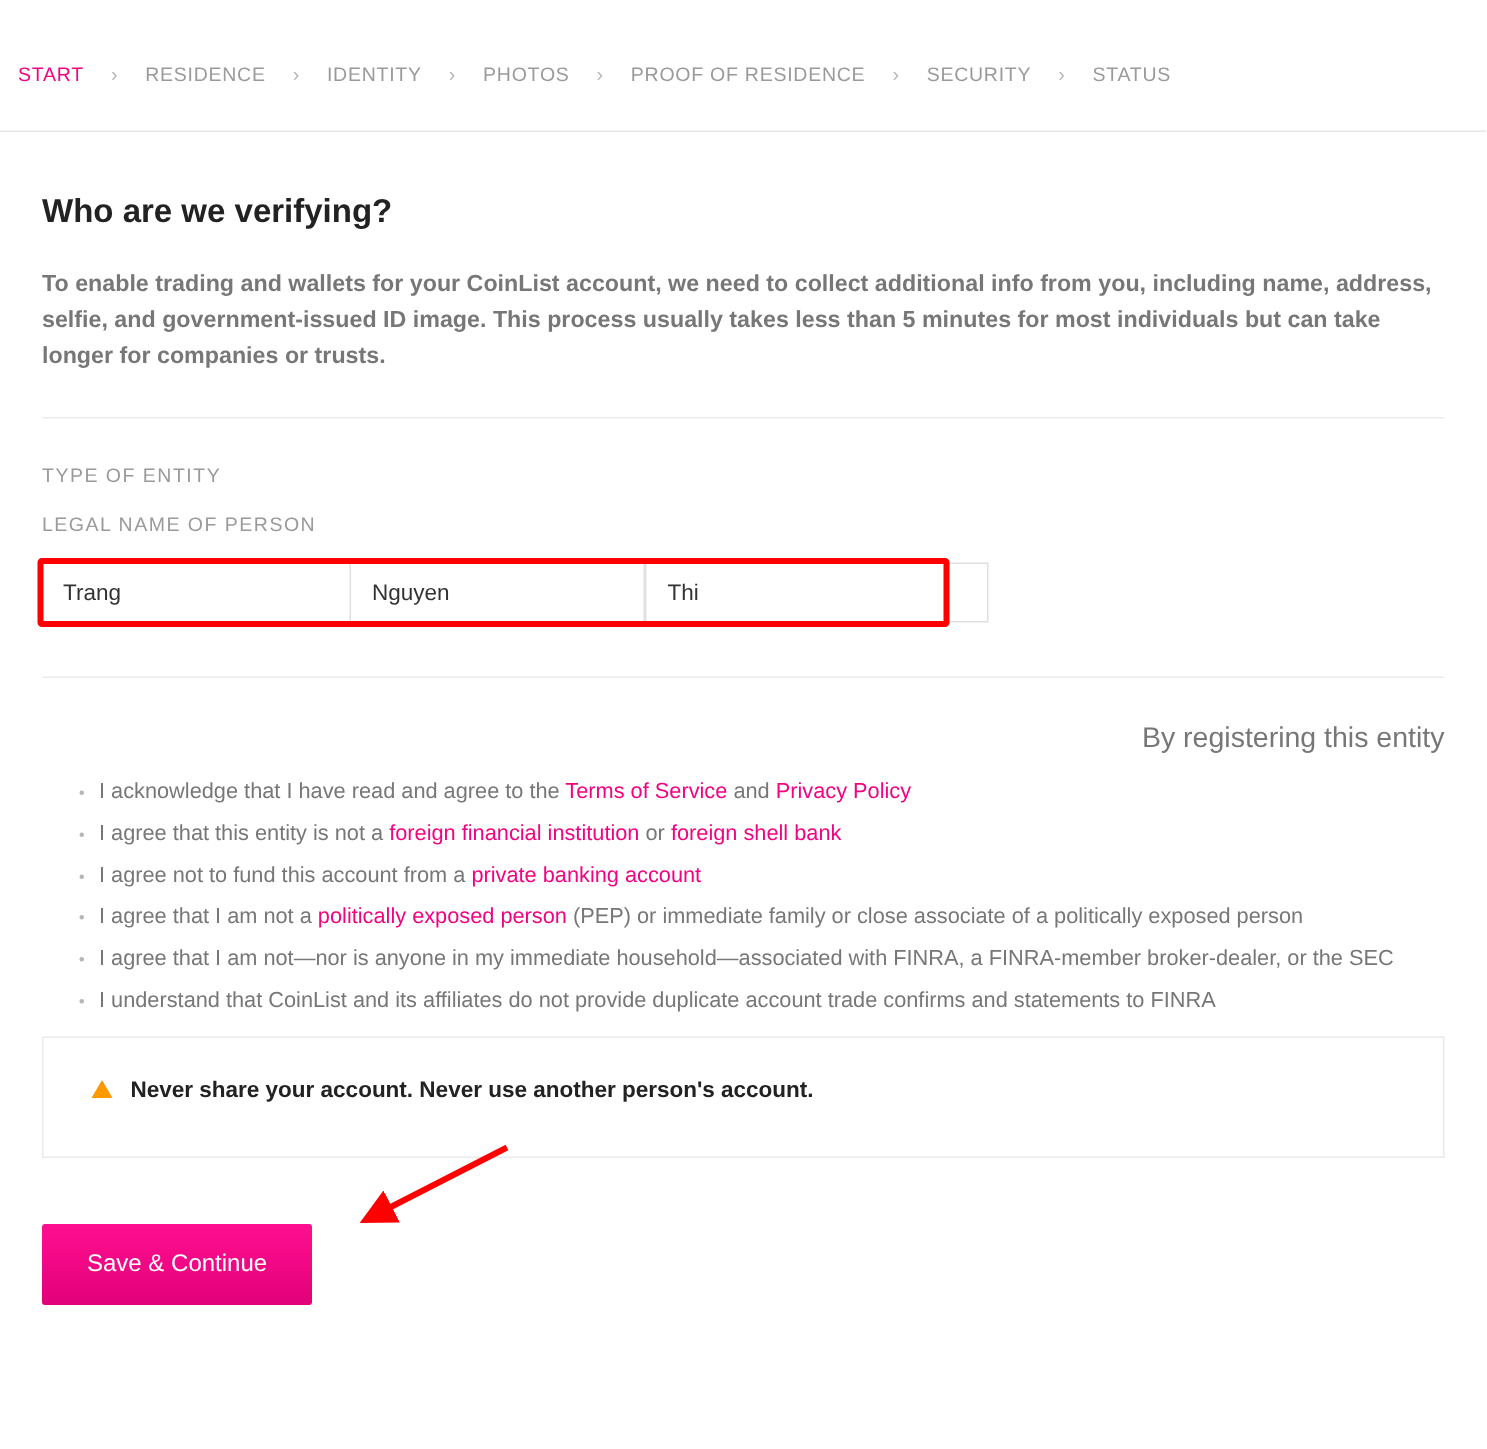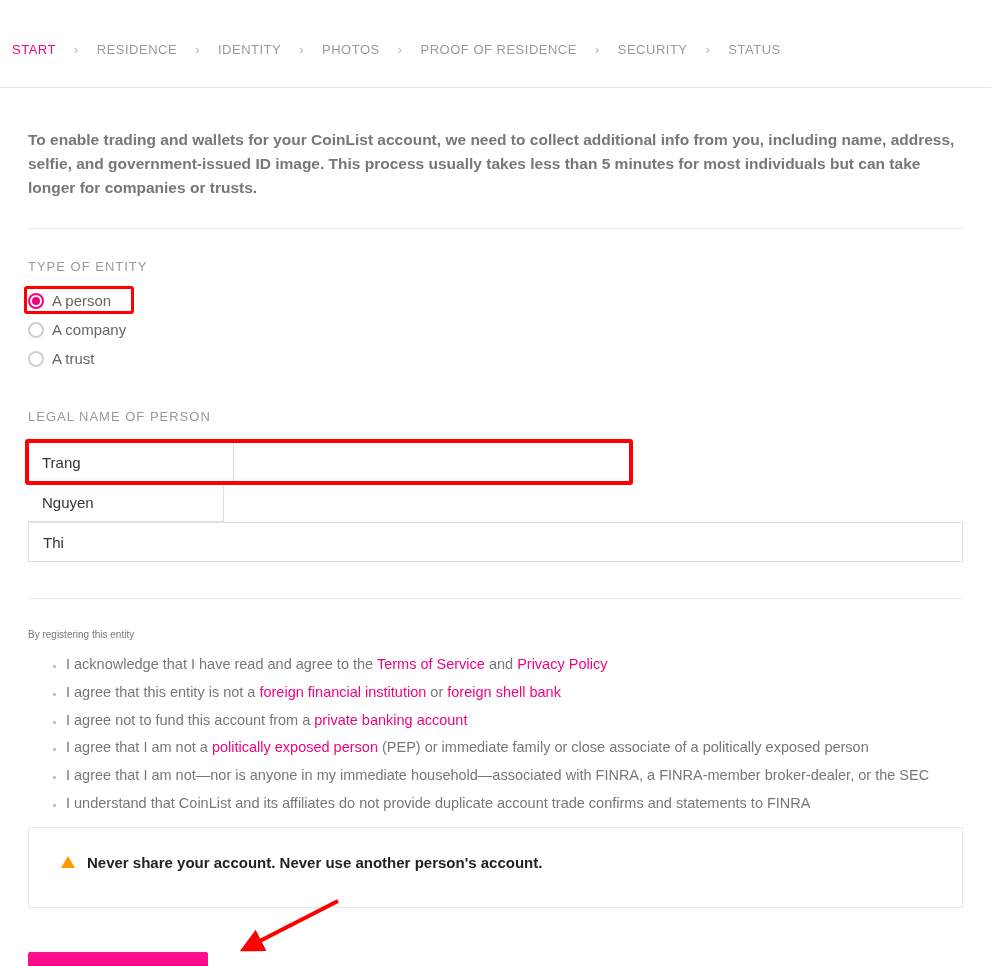--- a/index.html
+++ b/index.html
@@ -96,21 +96,20 @@
     border-radius: 3px;
     pointer-events: none;
     margin-top: -6px;
     margin-left: -4px;
   }
   .name-row {
     display: flex;
     gap: 0;
     margin-bottom: 36px;
     position: relative;
-    flex-direction: column;
   }
   .name-row input {
     height: 40px;
     border: 1px solid #e0e0e0;
     padding: 0 14px;
     font-size: 15px;
     color: #333;
     outline: none;
   }
   .name-row input:nth-child(1){ width: 192px; }
@@ -121,22 +120,23 @@
     border: 4px solid #ff0000;
     left: -3px;
     top: -3px;
     width: 608px;
     height: 46px;
     border-radius: 3px;
     pointer-events: none;
   }
   .agreement-intro {
     color: #777;
-    font-size: 10px;
+    font-size: 19px;
     margin-bottom: 14px;
+    text-align: right;
   }
   ul.agreements {
     list-style: disc;
     padding-left: 38px;
     color: #777;
     font-size: 14.5px;
     line-height: 1.5;
     margin-bottom: 12px;
   }
   ul.agreements li {
@@ -202,43 +202,25 @@
   <span class="crumb">PHOTOS</span>
   <span class="chev">›</span>
   <span class="crumb">PROOF OF RESIDENCE</span>
   <span class="chev">›</span>
   <span class="crumb">SECURITY</span>
   <span class="chev">›</span>
   <span class="crumb">STATUS</span>
 </div>
 
 <div class="content">
+  <h1>Who are we verifying?</h1>
   <p class="intro">To enable trading and wallets for your CoinList account, we need to collect additional info from you, including name, address, selfie, and government-issued ID image. This process usually takes less than 5 minutes for most individuals but can take longer for companies or trusts.</p>
   <hr class="sep">
 
   <div class="section-label">TYPE OF ENTITY</div>
-  <div class="radio-group">
-    <div class="radio-wrap">
-      <div class="highlight-box-1"></div>
-      <div class="radio-row">
-        <span class="radio-outer checked">
-            <span class="radio-inner"></span>
-          </span>
-        <span>A person</span>
-      </div>
-    </div>
-    <div class="radio-row">
-      <span class="radio-outer"></span>
-      <span>A company</span>
-    </div>
-    <div class="radio-row">
-      <span class="radio-outer"></span>
-      <span>A trust</span>
-    </div>
-  </div>
 
   <div class="section-label">LEGAL NAME OF PERSON</div>
   <div class="name-row">
     <div class="highlight-box-2"></div>
     <input type="text" value="Trang" style="">
     <input type="text" value="Nguyen" style="">
     <input type="text" value="Thi" style="">
   </div>
 
   <hr class="sep">

